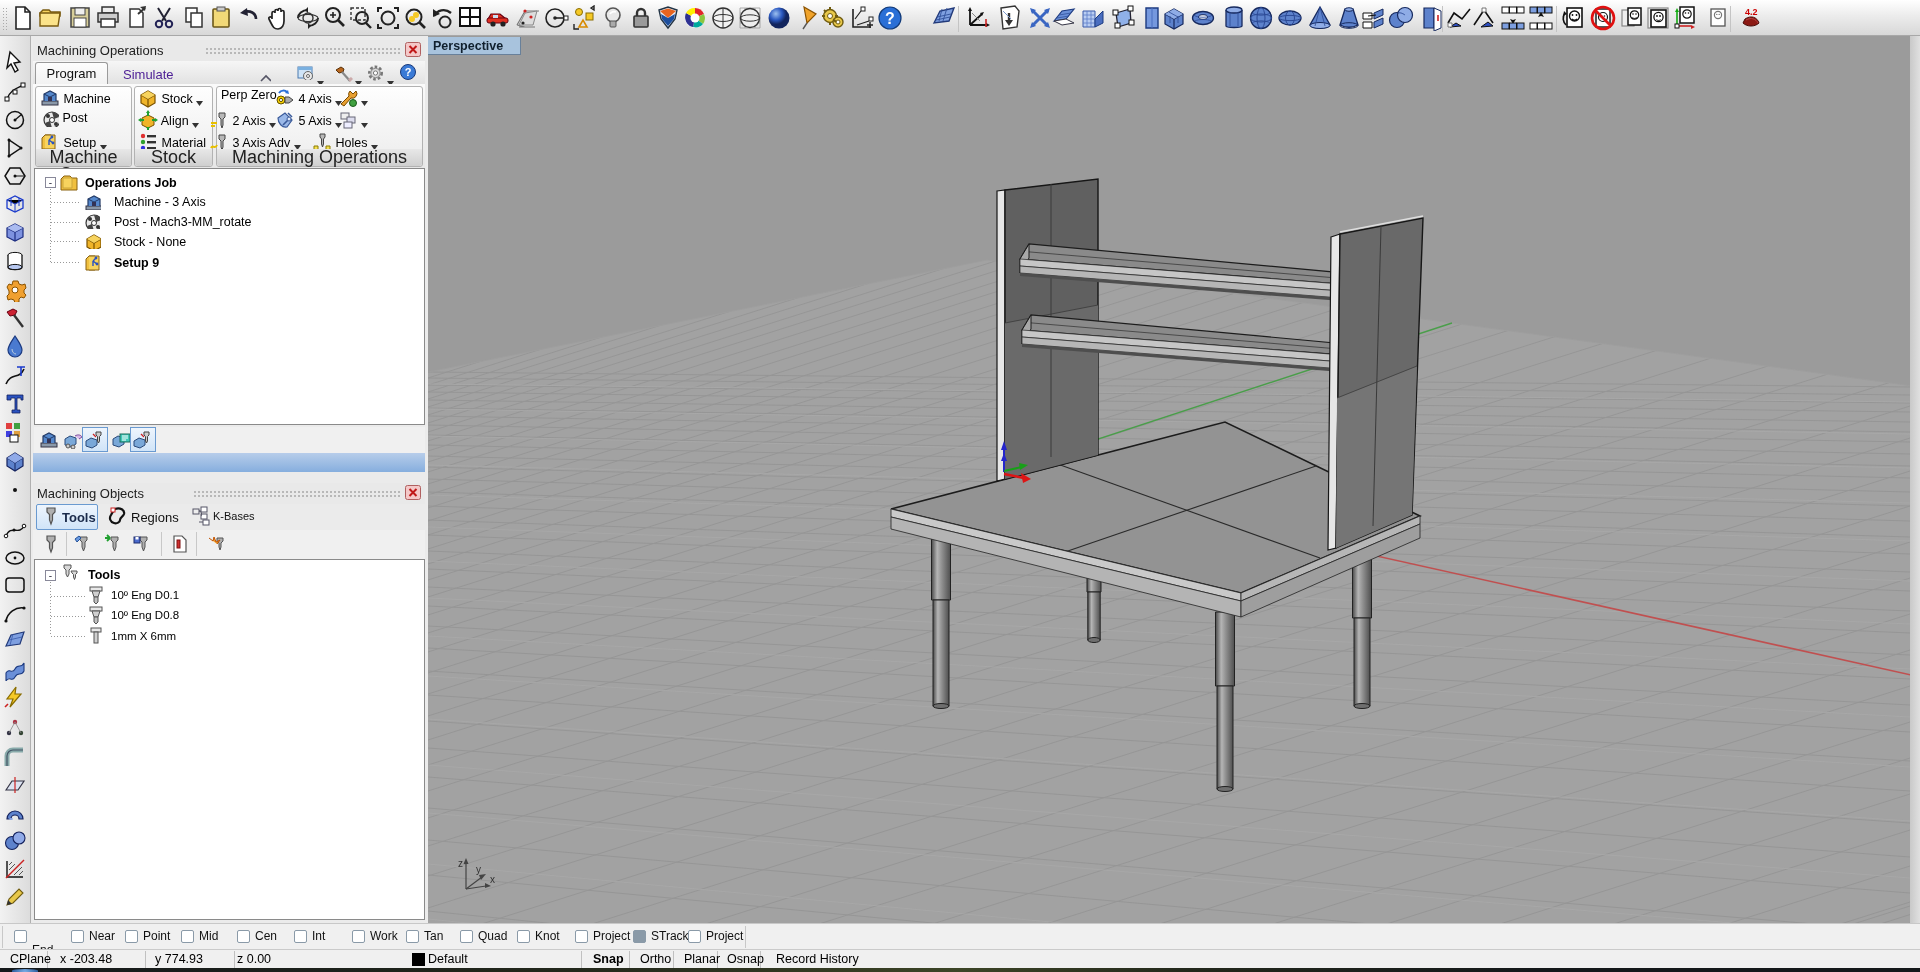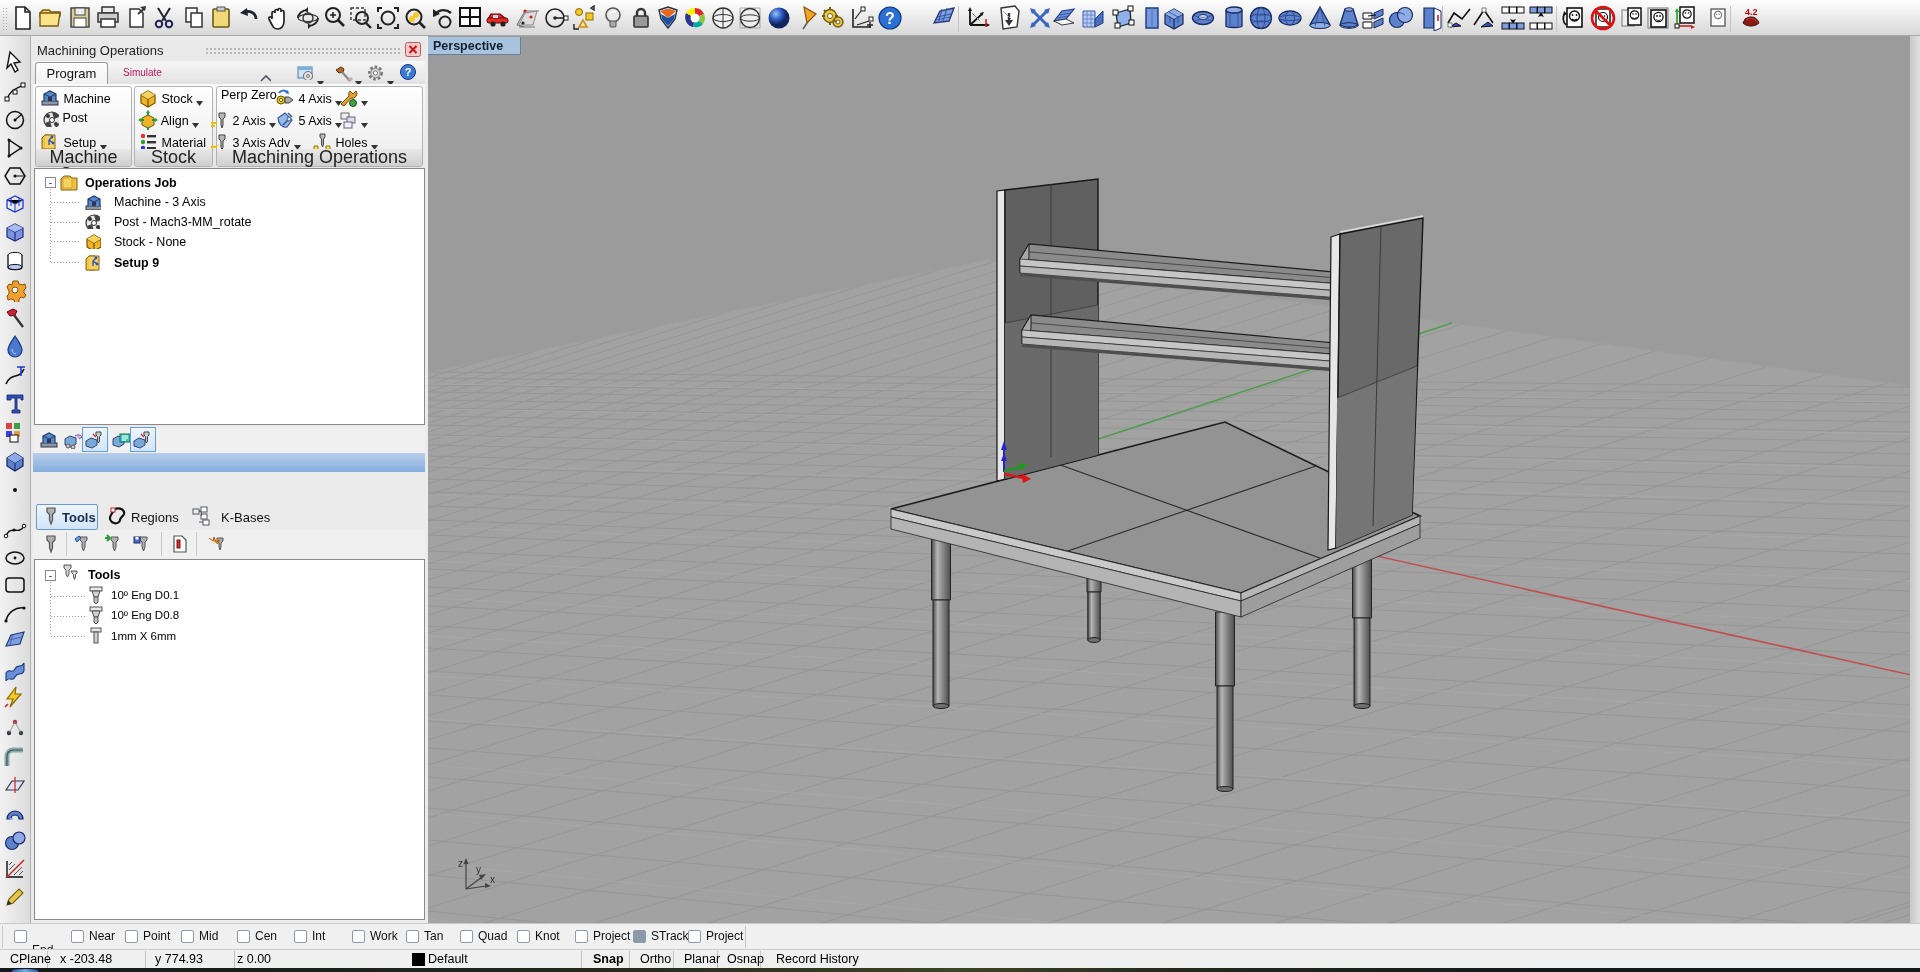--- a/index.html
+++ b/index.html
@@ -520,21 +520,21 @@
           <path d="M4 20l5-1-4-4z" fill="#333"></path>
         </svg></div>
     </div>
     <div id="panelcol" class="abs">
       <div class="ptitle abs" style="top:4px">Machining Operations<div class="dots" style="left:172px;width:196px"></div><div style="position:absolute;right:4px;top:2px"><svg width="16" height="15" viewBox="0 0 16 15">
             <rect x="0.5" y="0.5" width="15" height="14" rx="2" fill="#f4c8c8" stroke="#b06060"></rect>
             <path d="M4.5 4l7 7M11.5 4l-7 7" stroke="#c01818" stroke-width="2"></path>
           </svg></div></div>
       <div class="abs" style="left:2px;top:25px;width:392px;height:23px;background:linear-gradient(#f6f6f6,#e2e2e2)"></div>
       <div class="tab-active" style="left:4px;top:26px;width:73px;height:23px;line-height:22px">Program</div>
-      <div class="abs" style="left:92px;top:31px;font-size:10px;color:#be185d">Simulate</div>
+      <div class="abs" style="left:92px;top:31px;font-size:13px;color:#4c1d95">Simulate</div>
       <div class="abs" style="left:227px;top:33px"><svg width="13" height="11" viewBox="0 0 13 11">
           <path d="M3 9l5-5 5 5" fill="none" stroke="#556" stroke-width="1.6"></path>
         </svg></div>
       <div class="abs" style="left:266px;top:29px"><svg width="16" height="15" viewBox="0 0 16 15">
           <rect x="1" y="2" width="14" height="11" fill="#cfe4f7" stroke="#4a7ab0"></rect>
           <rect x="1" y="2" width="14" height="3" fill="#7ab0e0"></rect>
           <circle cx="11" cy="11" r="4.5" fill="#e8e8e8" stroke="#666"></circle>
           <circle cx="11" cy="11" r="1.5" fill="#fff" stroke="#666"></circle>
         </svg></div>
       <div class="abs" style="left:286px;top:36px"><svg width="7" height="5" viewBox="0 0 7 5">
@@ -726,39 +726,43 @@
             <rect x="9" y="4" width="10" height="8" fill="#40c8b8" stroke="#1a6a5a"></rect>
             <path d="M11 6h6M11 8h6M11 10h4" stroke="#fff" stroke-width="1"></path>
           </svg></div>
         <div class="abs" style="left:98px;top:3px"><svg width="19" height="19" viewBox="0 0 19 19">
             <path d="M2 11l5-3 6 2v5l-5 3-6-2z" fill="#7aa8d8" stroke="#2a4a7a"></path>
             <path d="M12 2h5v3l-1.5 1.5V11l-1 2-1-2V6.5L12 5z" fill="#ccc" stroke="#444"></path>
             <path d="M9 4l3 3" stroke="#c22" stroke-width="1.2"></path>
           </svg></div>
       </div>
       <div class="abs" style="left:2px;top:417px;width:392px;height:19px;background:linear-gradient(#b7cdea,#86aede)"></div>
+      <div class="ptitle abs" style="top:447px">Machining Objects<div class="dots" style="left:160px;width:208px"></div><div style="position:absolute;right:4px;top:2px"><svg width="16" height="15" viewBox="0 0 16 15">
+            <rect x="0.5" y="0.5" width="15" height="14" rx="2" fill="#f4c8c8" stroke="#b06060"></rect>
+            <path d="M4.5 4l7 7M11.5 4l-7 7" stroke="#c01818" stroke-width="2"></path>
+          </svg></div></div>
       <div class="abs" style="left:2px;top:468px;width:392px;height:26px;background:#ebebeb"></div>
       <div class="seltab" style="left:5px;top:468px;width:62px;height:26px;border-radius:2px"></div>
       <div class="abs" style="left:10px;top:470px"><svg width="17" height="21" viewBox="0 0 17 21">
           <path d="M6 2h8v4l-2.5 2.5V14l-1.5 4-1.5-4V8.5L6 6z" fill="#b0b0b0" stroke="#555" stroke-width="1.2"></path>
         </svg></div>
       <div class="abs" style="left:31px;top:474px;font-size:13px;font-weight:bold;color:#1a2a4a">Tools</div>
       <div class="abs" style="left:76px;top:470px"><svg width="21" height="21" viewBox="0 0 21 21">
           <path d="M8 3c5-2 10 1 9 5-1 3-4 3-4 6 0 2-3 4-6 3-4-1-5-5-3-8 1-2 2-4 4-6z" fill="none" stroke="#111" stroke-width="2.2"></path>
           <rect x="4" y="2" width="4" height="4" fill="#fff" stroke="#c22"></rect>
         </svg></div>
       <div class="abs" style="left:100px;top:474px;font-size:13px;color:#111">Regions</div>
       <div class="abs" style="left:160px;top:470px"><svg width="19" height="20" viewBox="0 0 19 20">
           <rect x="2" y="3" width="6" height="5" fill="#eee" stroke="#556"></rect>
           <rect x="10" y="1" width="6" height="5" fill="#fff" stroke="#556"></rect>
           <rect x="10" y="8" width="6" height="5" fill="#fff" stroke="#556"></rect>
           <rect x="12" y="14" width="6" height="5" fill="#fff" stroke="#556"></rect>
           <path d="M8 5h2M8 5c3 0 3 5 2 5m-2 6h4" stroke="#556" fill="none"></path>
         </svg></div>
-      <div class="abs" style="left:190px;top:474px;font-size:13px;color:#111">K-Bases</div>
+      <div class="abs" style="left:182px;top:474px;font-size:11px;color:#111">K-Bases</div>
       <div class="abs" style="left:2px;top:494px;width:392px;height:29px;background:#f0f0f0">
         <div class="abs" style="left:33px;top:2px;width:1px;height:24px;background:#c8c8c8"></div>
         <div class="abs" style="left:128px;top:2px;width:1px;height:24px;background:#c8c8c8"></div>
         <div class="abs" style="left:163px;top:2px;width:1px;height:24px;background:#c8c8c8"></div>
         <div class="abs" style="left:8px;top:4px"><svg width="18" height="21" viewBox="0 0 18 21">
             <path d="M6 2h8v4l-2.5 2.5V14l-1.5 4-1.5-4V8.5L6 6z" fill="#b0b0b0" stroke="#555" stroke-width="1.2"></path>
           </svg></div>
         <div class="abs" style="left:40px;top:4px"><svg width="20" height="21" viewBox="0 0 20 21">
             <path d="M7 3h7v3l-2 2v5l-1.5 4L9 13V8L7 6z" fill="#b0b0b0" stroke="#555"></path>
             <path d="M2 5l4-3 2 2-4 4z" fill="#6a9ae0" stroke="#24529a"></path>

